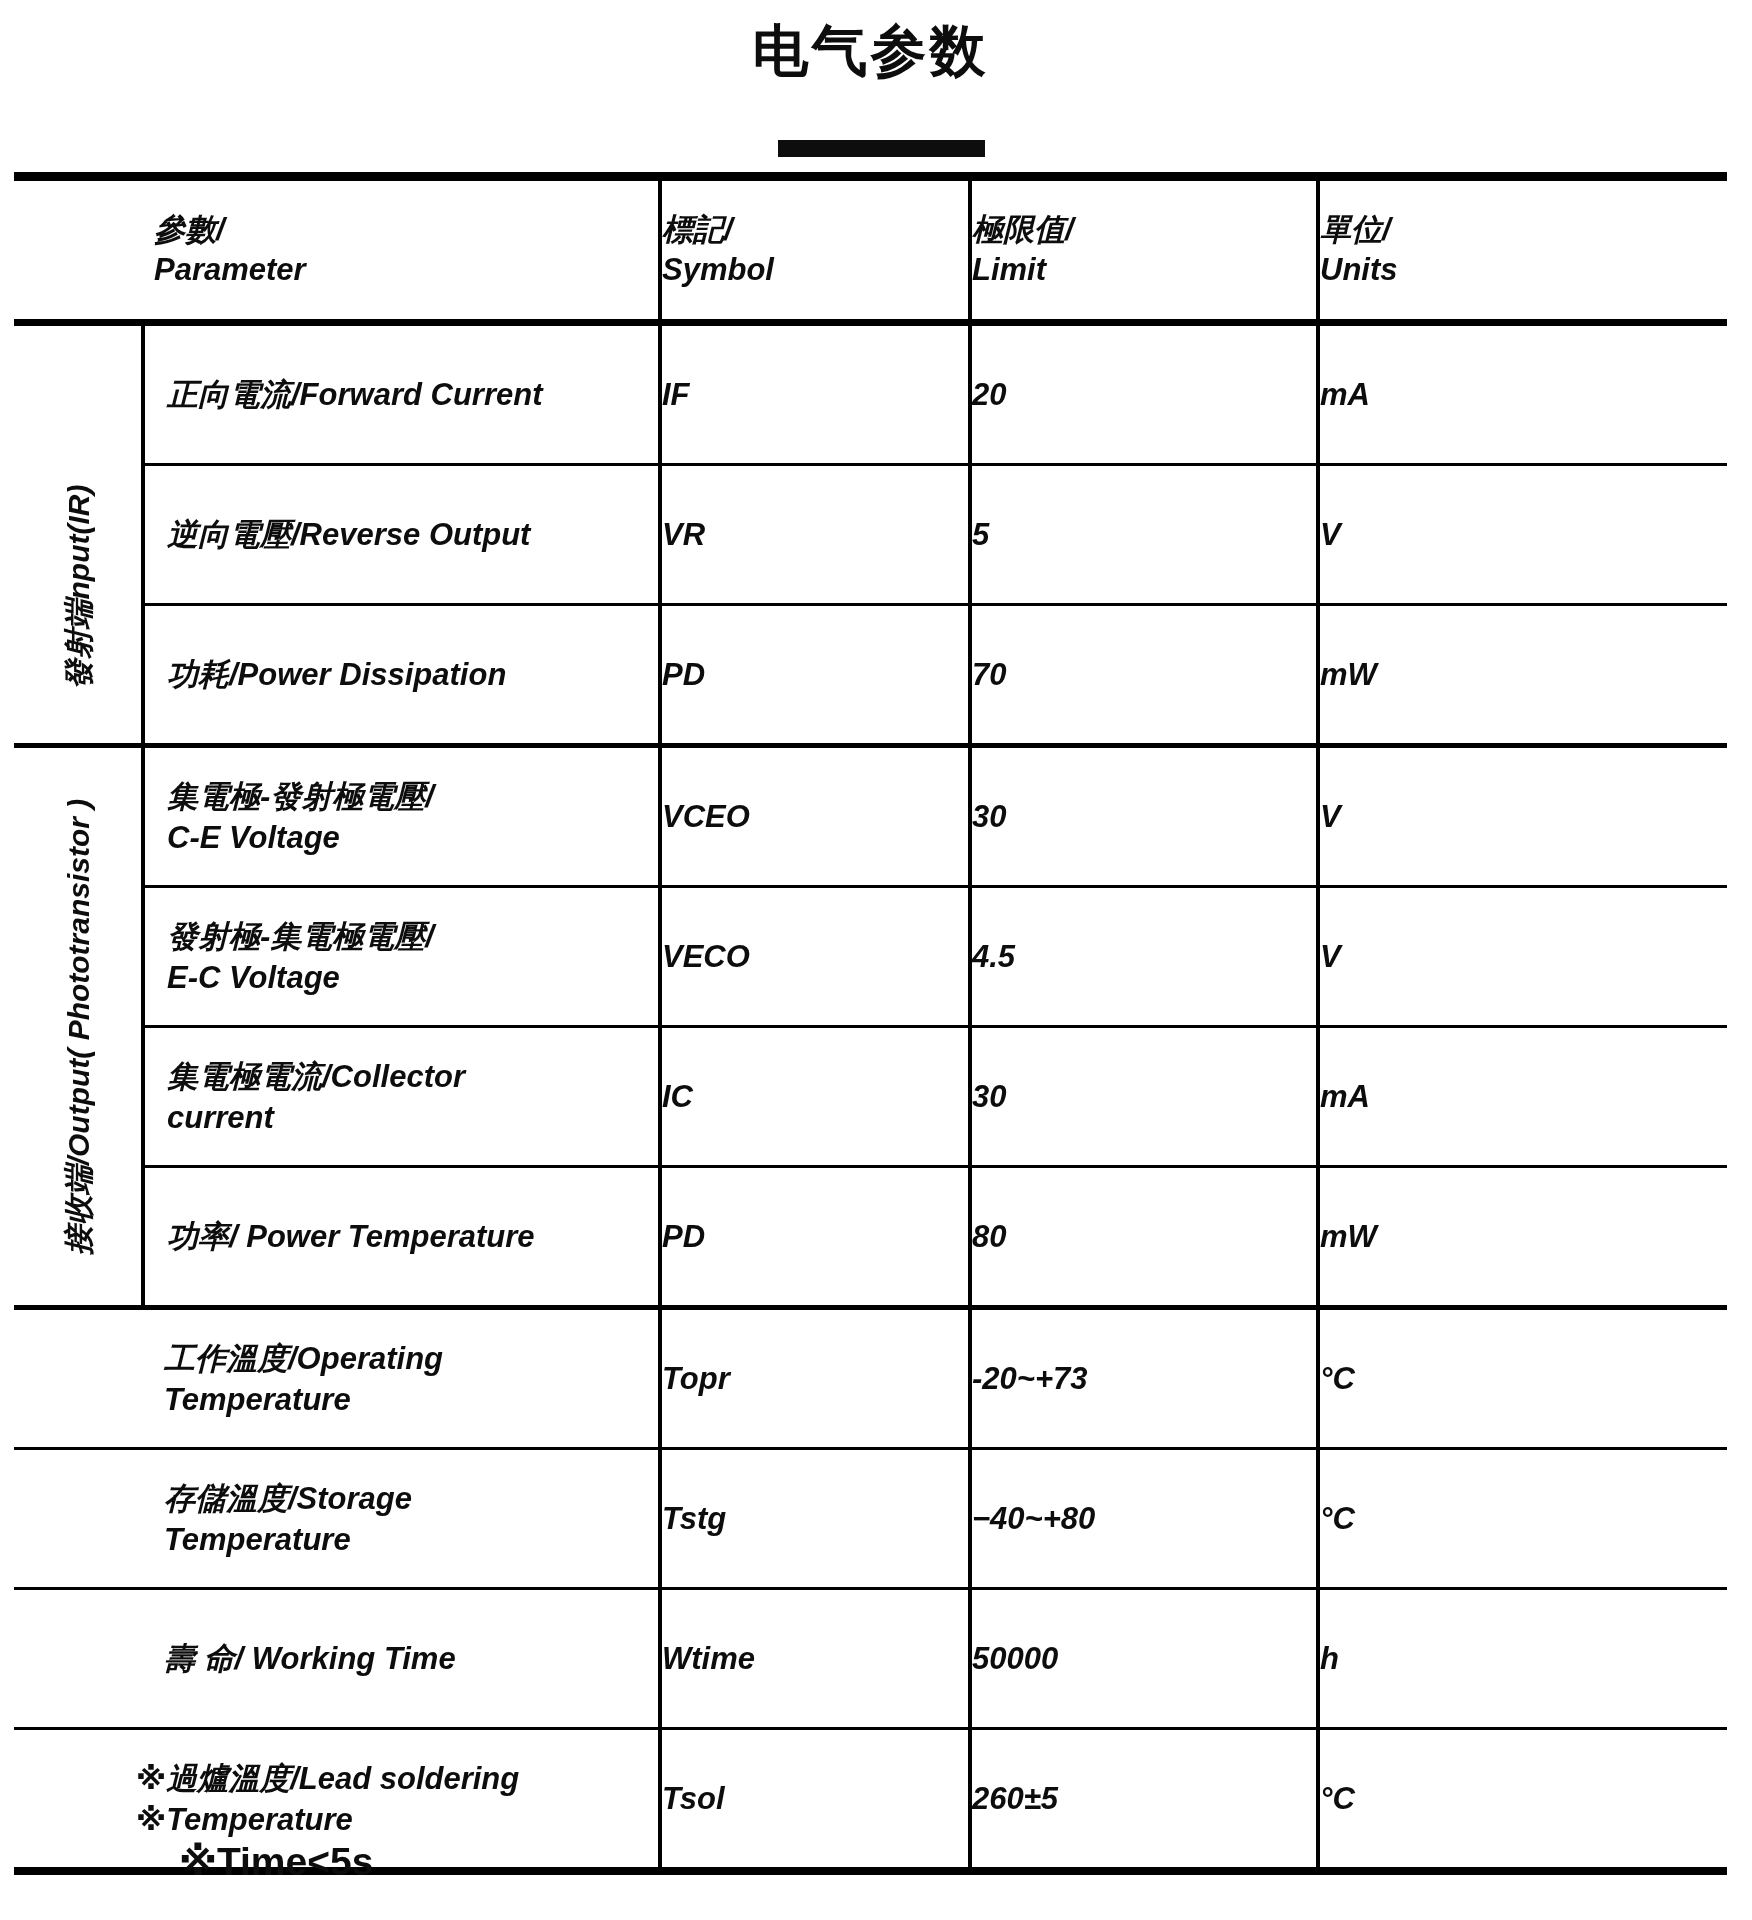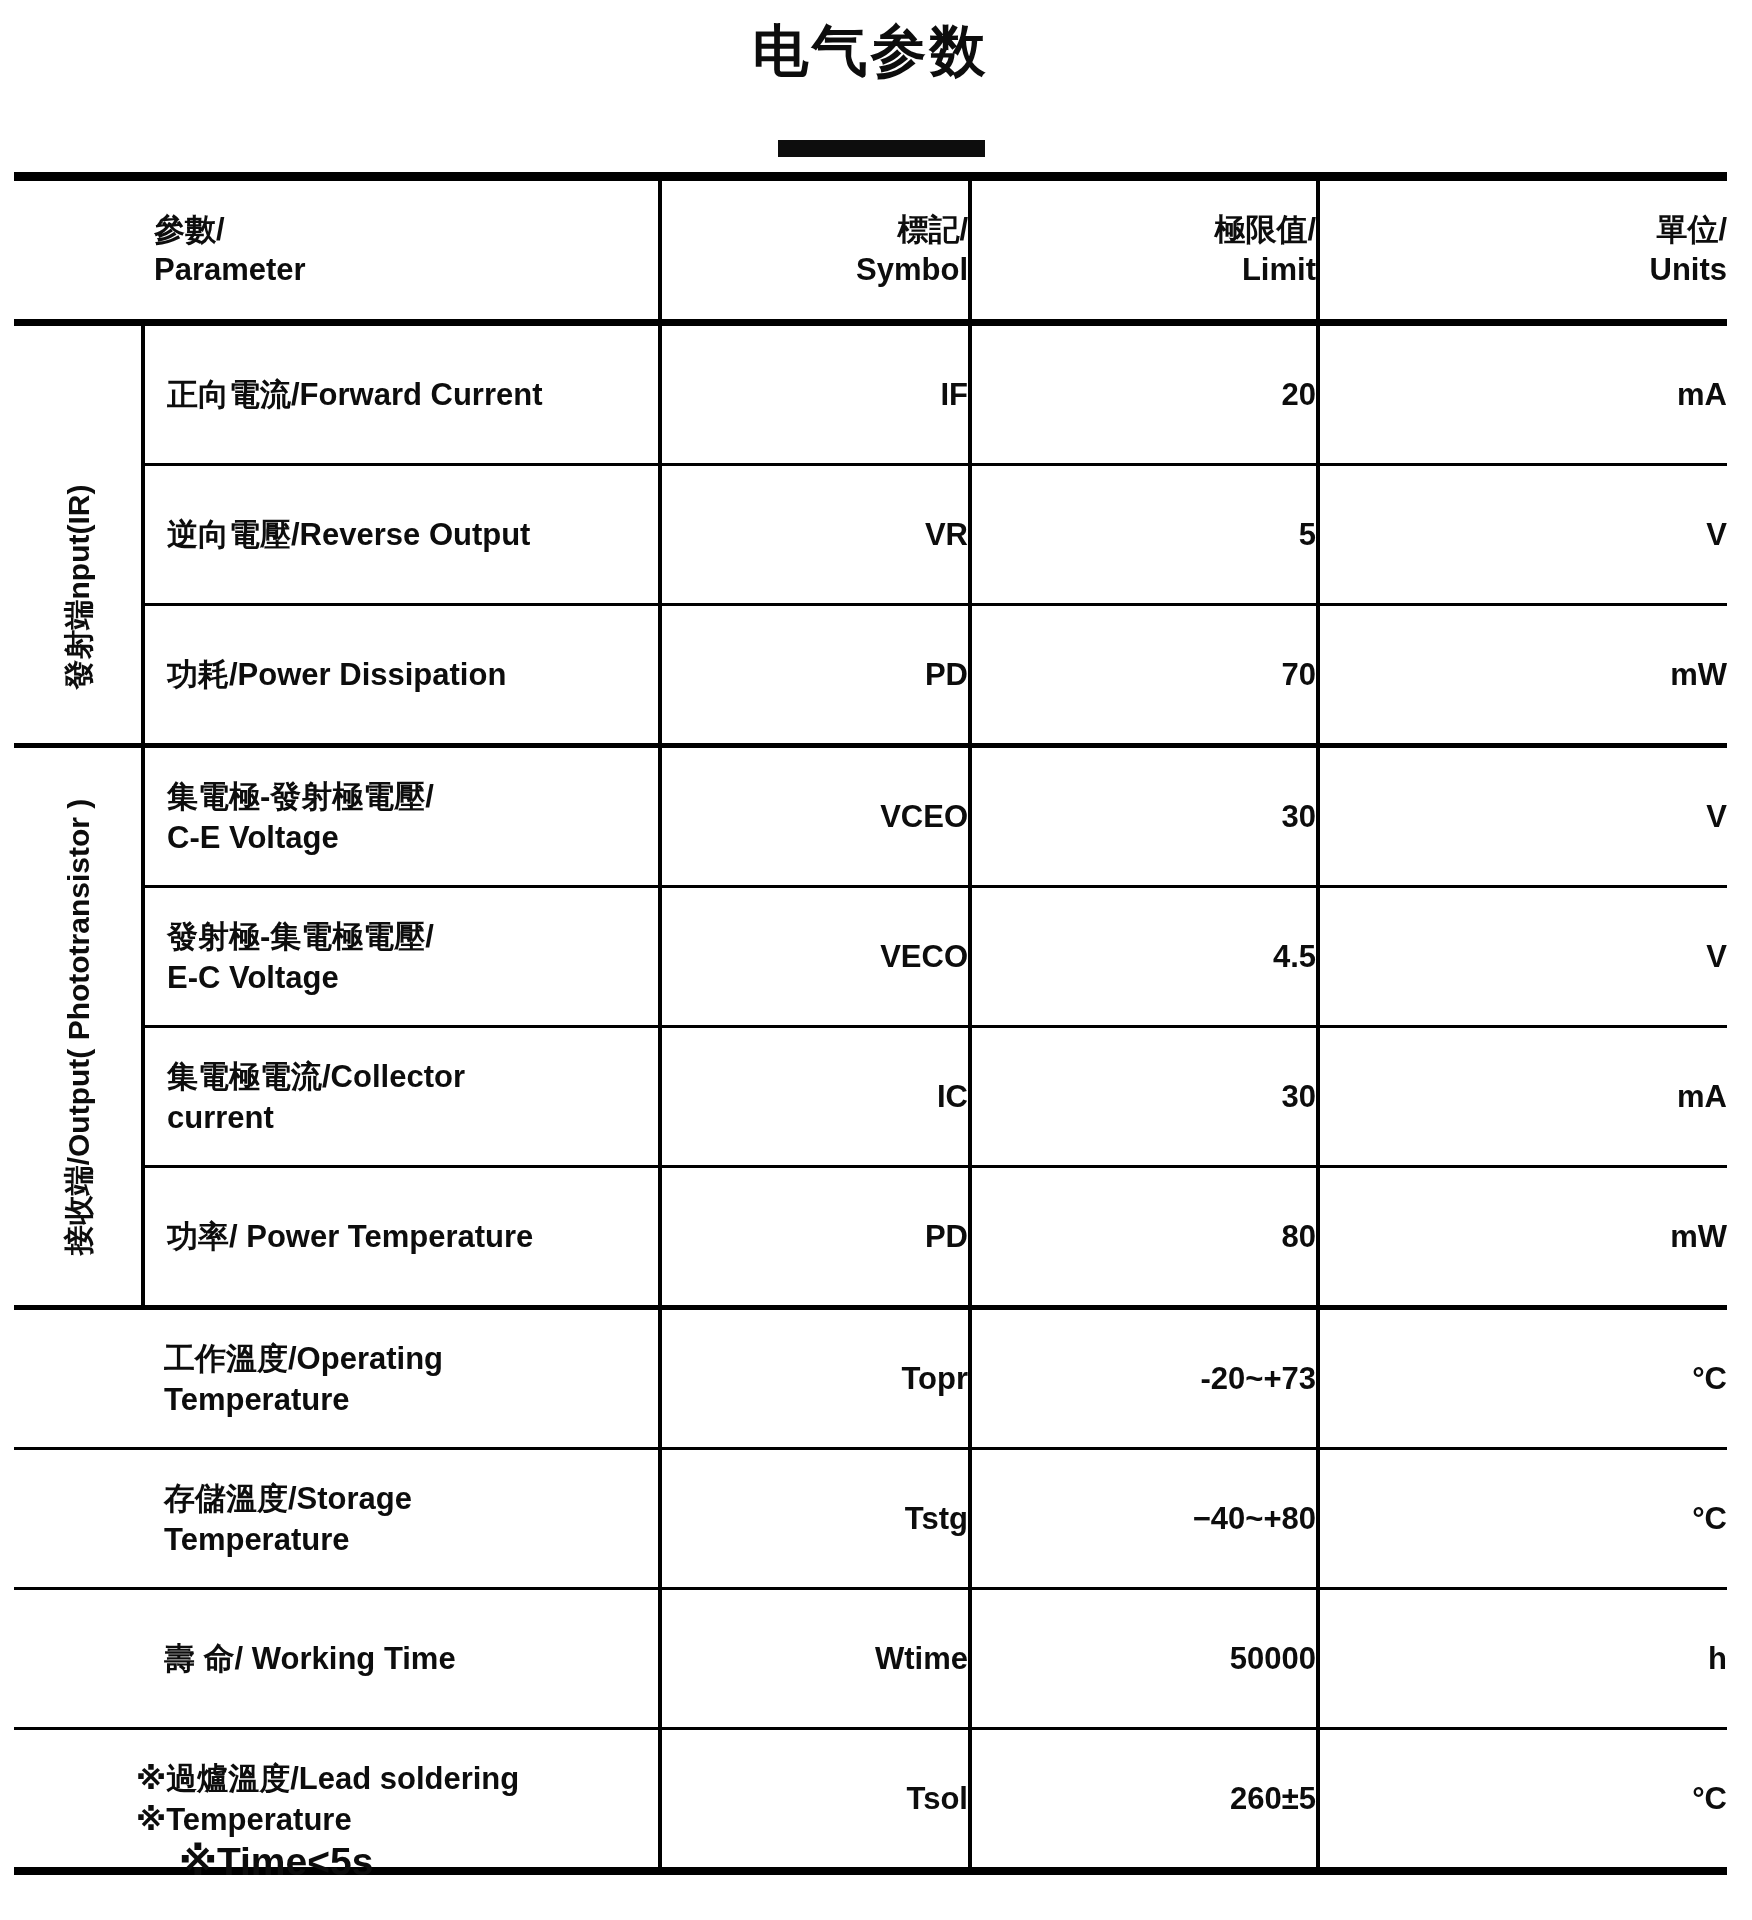--- a/index.html
+++ b/index.html
@@ -12,27 +12,27 @@
     position:absolute;top:14px;left:0;width:1741px;margin:0;
     text-align:center;font-size:56px;letter-spacing:3px;font-weight:700;
   }
   .title-underline{
     position:absolute;left:778px;top:140px;width:207px;height:17px;background:#0d0d0d;
   }
   table.params{
     position:absolute;left:14px;top:172px;width:1713px;
     border-collapse:collapse;table-layout:fixed;
   }
-  th,td{padding:0;font-weight:700;}
+  th,td{padding:0;font-weight:700;font-style:italic;}
   thead th{
     border-top:9px solid #000;border-bottom:7px solid #000;
     height:138px;font-size:31px;vertical-align:middle;line-height:40px;
   }
   .th-param{text-align:left;padding-left:140px;}
-  .center{text-align:right;}
+  .center{text-align:left;}
   .cdiv{border-left:4px solid #000;}
   .hline{display:block;}
   tbody td{
     border-top:3px solid #000;height:137px;font-size:31px;
     vertical-align:middle;line-height:41px;
   }
   tr.section td{border-top:5px solid #000;}
   tbody tr:last-child td{border-bottom:8px solid #000;}
   td.p{text-align:left;padding-left:22px;}
   td.pfull{padding-left:150px;}

